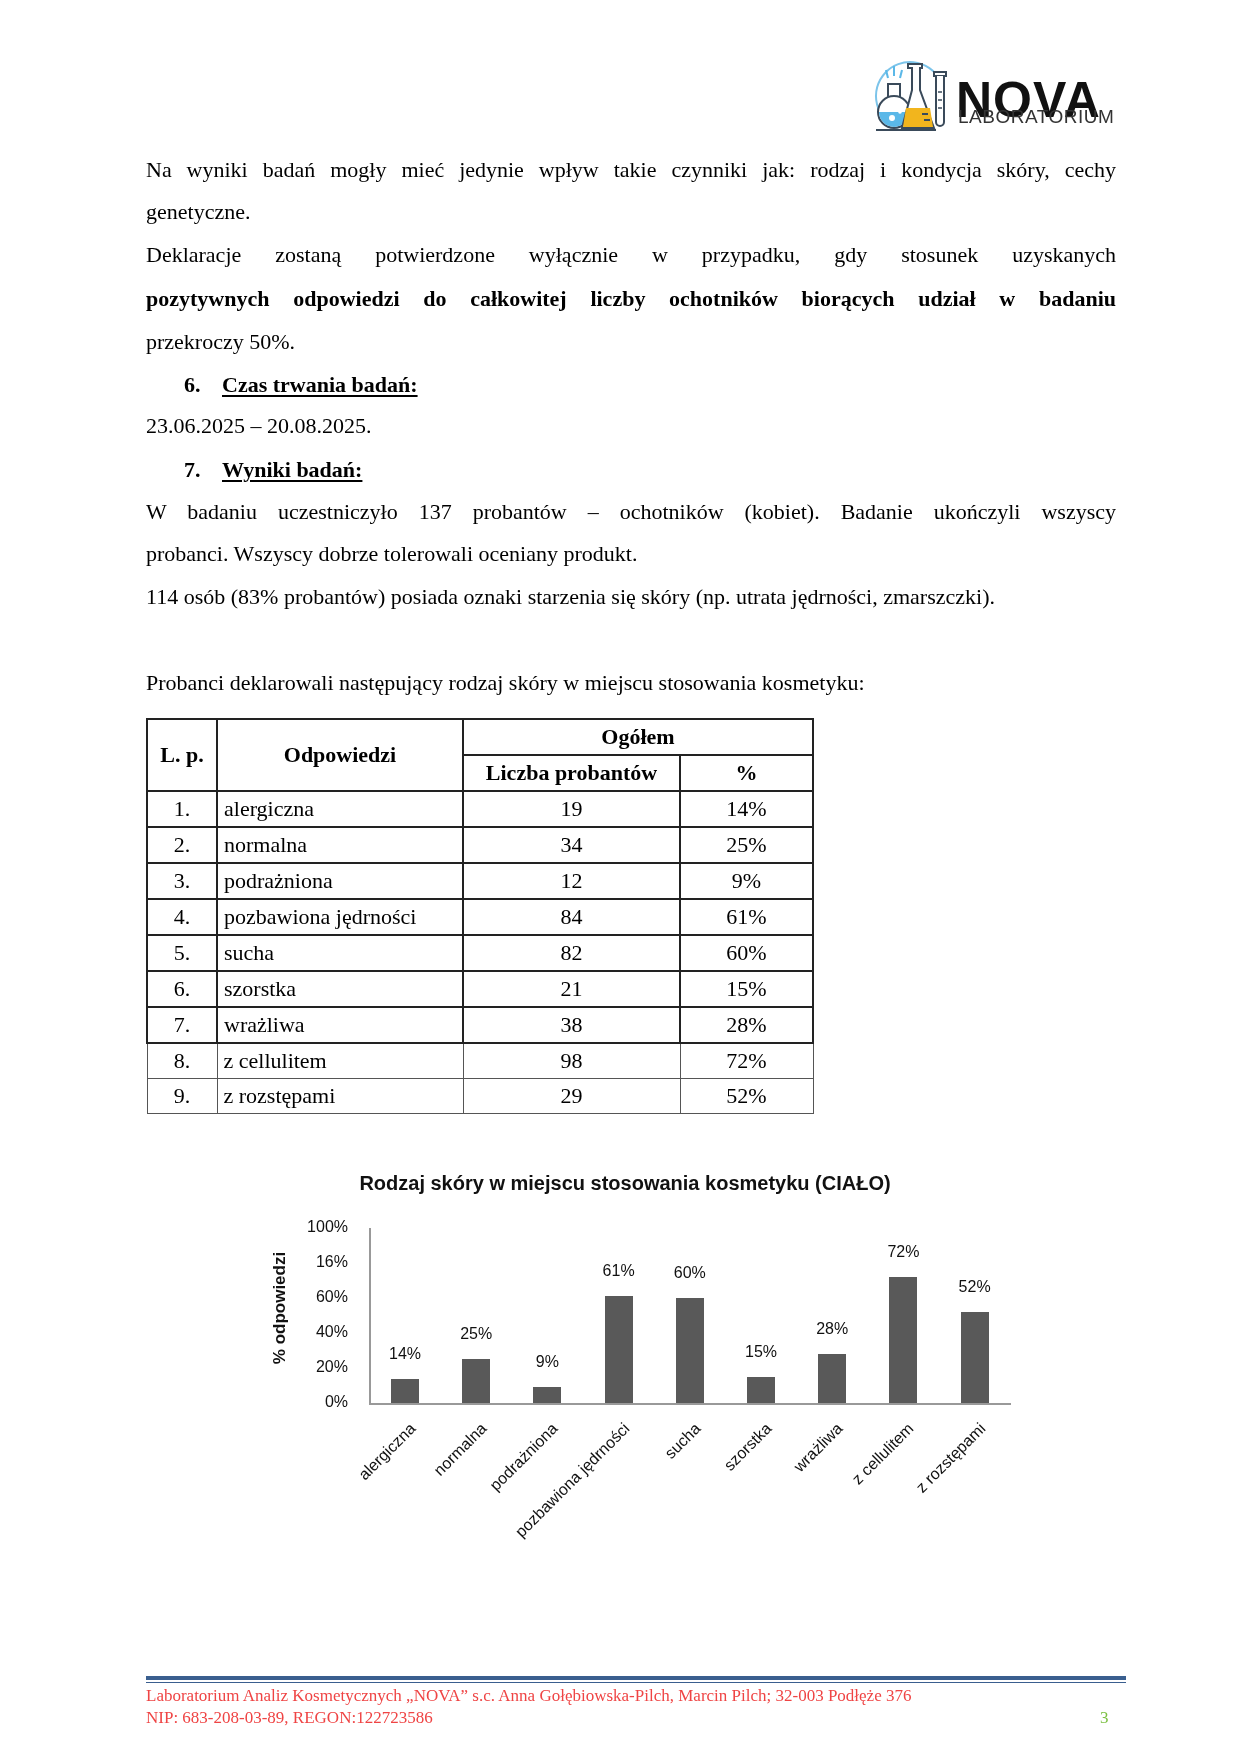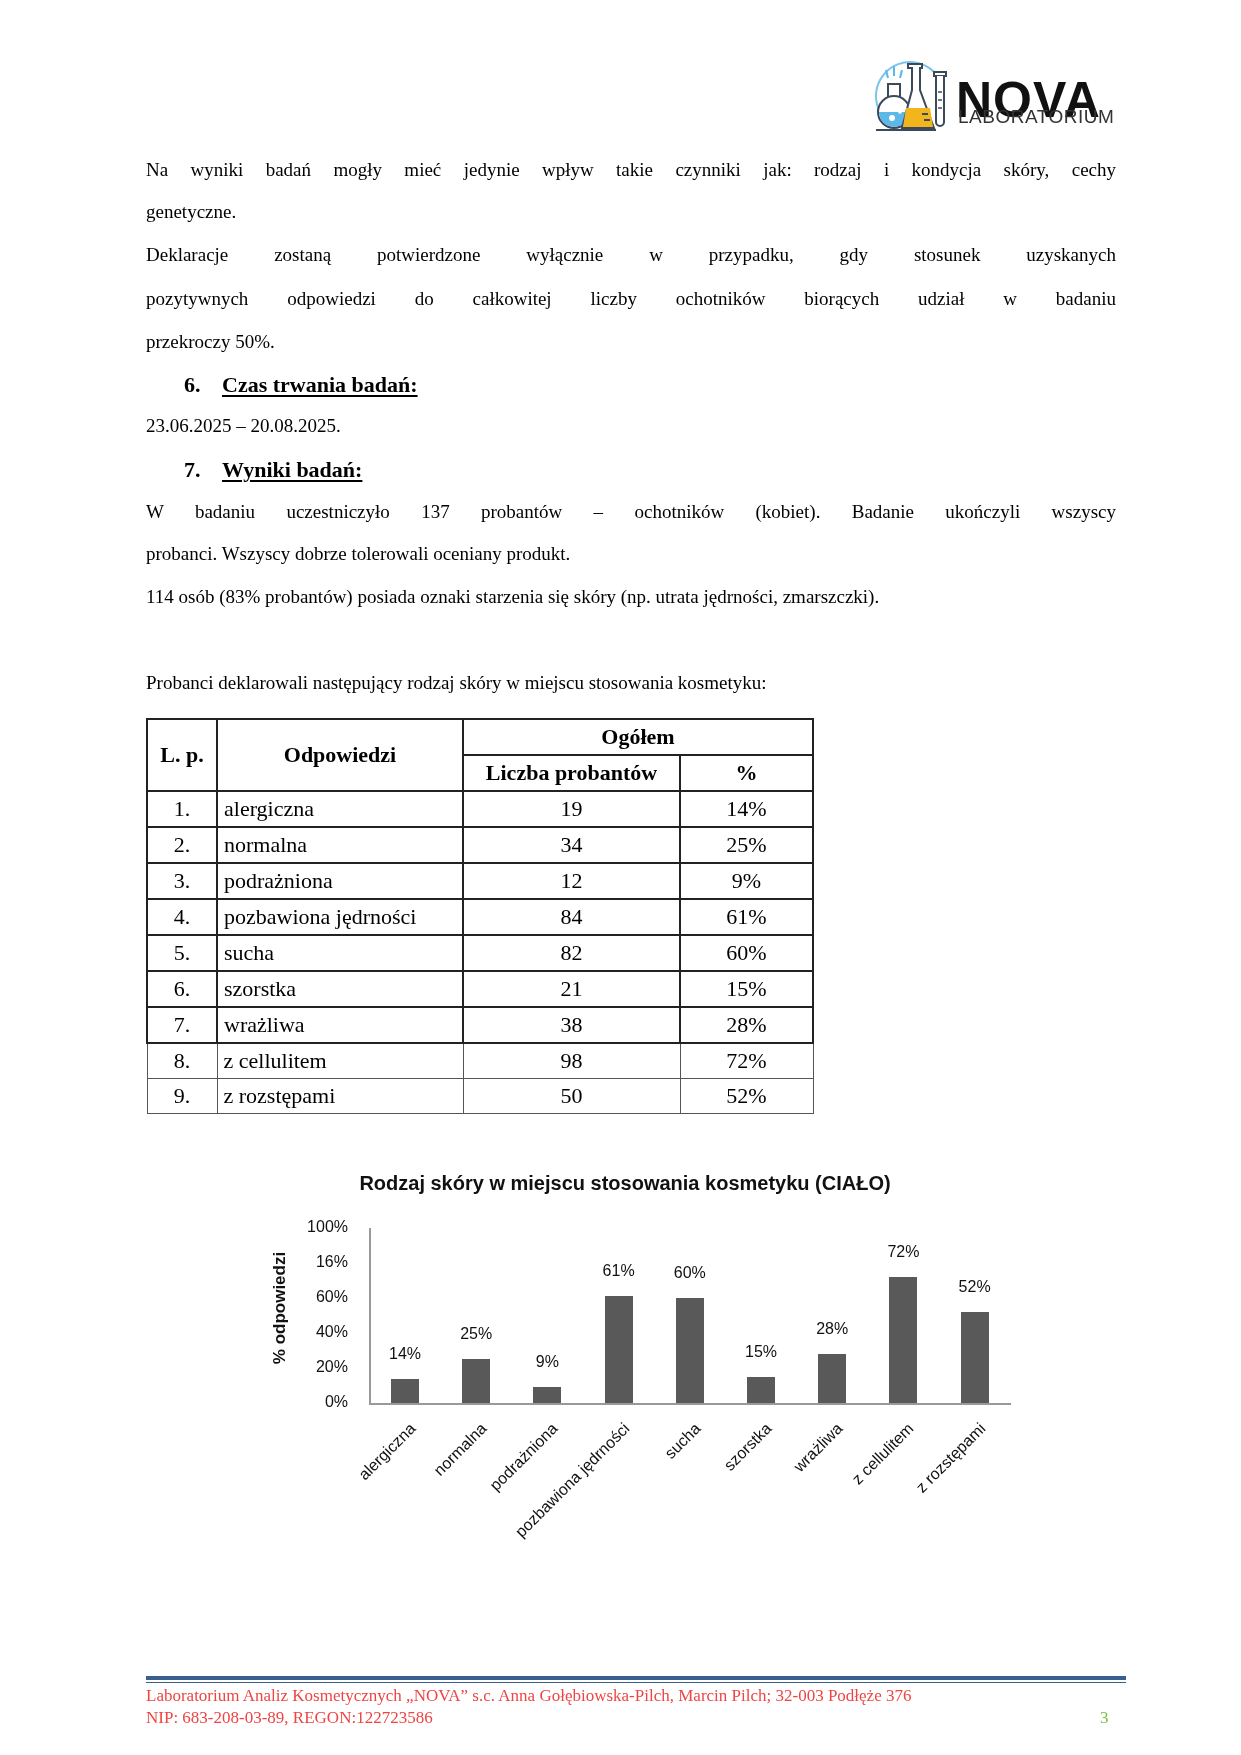--- a/index.html
+++ b/index.html
@@ -1,18 +1,18 @@
 <!DOCTYPE html>
 <html><head>
 <meta charset="utf-8">
 <style>
   html, body { margin: 0; padding: 0; background: #ffffff; }
   body { width: 1241px; height: 1755px; position: relative; overflow: hidden;
          font-family: "Liberation Serif", serif; color: #000; }
-  .line { position: absolute; left: 146px; width: 970px; font-size: 19px; line-height: 26px; white-space: nowrap; }
+  .line { position: absolute; left: 146px; width: 970px; font-size: 22px; line-height: 26px; white-space: nowrap; }
   .just { text-align: justify; text-align-last: justify; }
   .heading { font-weight: bold; font-size: 22px; line-height: 26px; position: absolute; white-space: nowrap; }
   .heading .num { position: absolute; left: 0; }
   .heading .txt { position: absolute; left: 38px; text-decoration: underline; text-decoration-thickness: 2px; text-underline-offset: 3px; }
 
   
   .logo { position: absolute; left: 872px; top: 56px; width: 250px; height: 78px; }
   .logo-word { position: absolute; left: 84px; top: 18px; font-family: "Liberation Sans", sans-serif; font-weight: bold; font-size: 50px; line-height: 52px; color: #111; letter-spacing: 1px; }
   .logo-sub { position: absolute; left: 86px; top: 50px; font-family: "Liberation Sans", sans-serif; font-size: 19px; line-height: 22px; color: #333; letter-spacing: 0.5px; }
 
@@ -70,21 +70,21 @@
     <line x1="66" y1="52" x2="70" y2="52" stroke="#3a4a5a" stroke-width="1.5"></line>
     <line x1="4" y1="74" x2="64" y2="74" stroke="#3a4a5a" stroke-width="2"></line>
   </svg>
   <div class="logo-word">NOVA</div>
   <div class="logo-sub">LABORATORIUM</div>
 </div>
 
 <div class="line just" style="top:157px;">Na wyniki badań mogły mieć jedynie wpływ takie czynniki jak: rodzaj i kondycja skóry, cechy</div>
 <div class="line" style="top:199px;">genetyczne.</div>
 <div class="line just" style="top:242px;">Deklaracje zostaną potwierdzone wyłącznie w przypadku, gdy stosunek uzyskanych</div>
-<div class="line just" style="top:286px;">pozytywnych odpowiedzi do całkowitej liczby ochotników biorących udział w badaniu</div>
+<div class="line just" style="top:286px;font-weight:bold;">pozytywnych odpowiedzi do całkowitej liczby ochotników biorących udział w badaniu</div>
 <div class="line" style="top:329px;">przekroczy 50%.</div>
 
 <div class="heading" style="left:184px; top:372px; width:400px; height:28px;">
   <span class="num">6.</span>
   <span class="txt">Czas trwania badań:</span>
 </div>
 <div class="line" style="top:413px;">23.06.2025 – 20.08.2025.</div>
 
 <div class="heading" style="left:184px; top:457px; width:400px; height:28px;">
   <span class="num">7.</span>
@@ -157,21 +157,21 @@
   </tr>
   <tr class="light">
     <td class="c">8.</td>
     <td class="l">z cellulitem</td>
     <td class="c">98</td>
     <td class="c">72%</td>
   </tr>
   <tr class="light">
     <td class="c">9.</td>
     <td class="l">z rozstępami</td>
-    <td class="c">50</td>
+    <td class="c">29</td>
     <td class="c">52%</td>
   </tr>
 </tbody>
   </table>
 
 <div class="chart">
   <div class="chart-title">Rodzaj skóry w miejscu stosowania kosmetyku (CIAŁO)</div>
   <div class="ylabel">% odpowiedzi</div>
   <div class="ytick" style="top:1218px;">100%</div>
   <div class="ytick" style="top:1253px;">16%</div>

